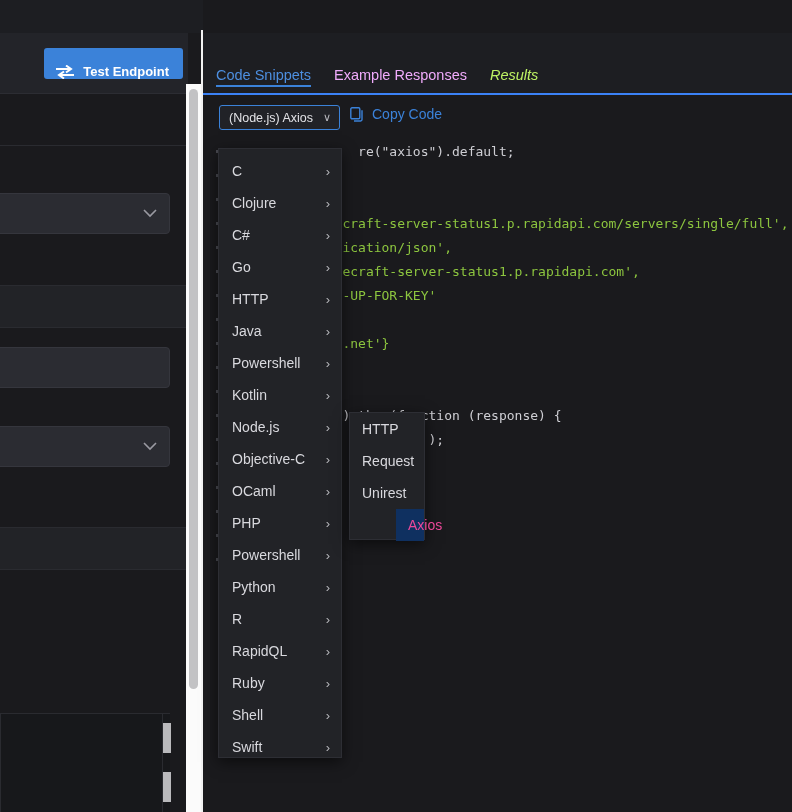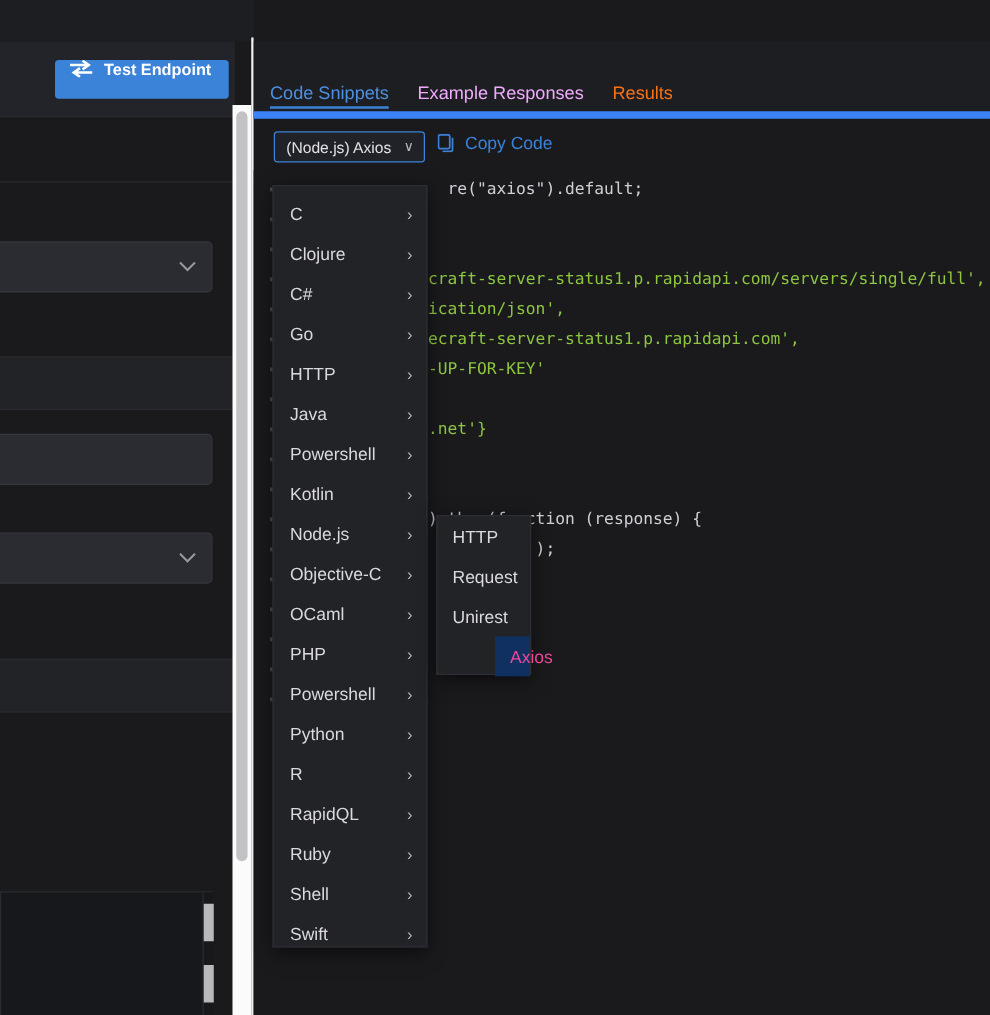--- a/index.html
+++ b/index.html
@@ -28,21 +28,21 @@
   }
   .endpoint-bar {
     position: absolute; left: 0; top: 0; width: 188px; height: 61px;
     background: #232429;
     border-bottom: 1px solid #2c2d33;
   }
   .test-endpoint-btn {
     position: absolute; right: 5px; top: 15px;
     height: 31px; padding: 0 14px 0 12px;
     background: #3b82d9; border: none; border-radius: 3px;
-    display: flex; align-items: flex-start; gap: 9px;
+    display: flex; align-items: flex-end; gap: 9px;
     color: #ffffff; font-size: 13px; font-weight: bold;
     font-family: "Liberation Sans", sans-serif;
     white-space: nowrap; cursor: pointer;
   }
   .swap-icon { width: 18px; height: 14px; display: block; flex: 0 0 auto; }
 
   .lp-section {
     position: absolute; left: 0; width: 188px;
     background: #1a1a1d;
   }
@@ -93,31 +93,31 @@
     background: #c2c2c4; border-radius: 5px;
   }
 
   
   .right-pane {
     position: absolute; left: 203px; top: 0; width: 589px; height: 812px;
     background: #1a1a1d;
   }
   .tabbar {
     position: absolute; left: 0; top: 33px; width: 589px; height: 62px;
-    background: #1d1e22; border-bottom: 6px solid #3b82f6;
+    background: #1d1e22; border-bottom: 2px solid #3b82f6;
   }
   .tab {
     position: absolute; top: 21px; height: 41px;
     font-size: 14.5px; color: #f0abfc;
     background: none; border: none; cursor: pointer;
     font-family: "Liberation Sans", sans-serif;
     padding: 0;
   }
   .tab.active { color: #4d8fe0; }
-  .tab.muted { color: #f97316; }
+  .tab.muted { color: #bef264; font-style: italic; }
   .tab .u {
     position: absolute; left: 0; right: 0; bottom: 8px; height: 2px;
     background: #3b82d9; display: none;
   }
   .tab.active .u { display: block; }
   #tab-0 { left: 13px; }
   #tab-1 { left: 131px; }
   #tab-2 { left: 287px; }
 
   

